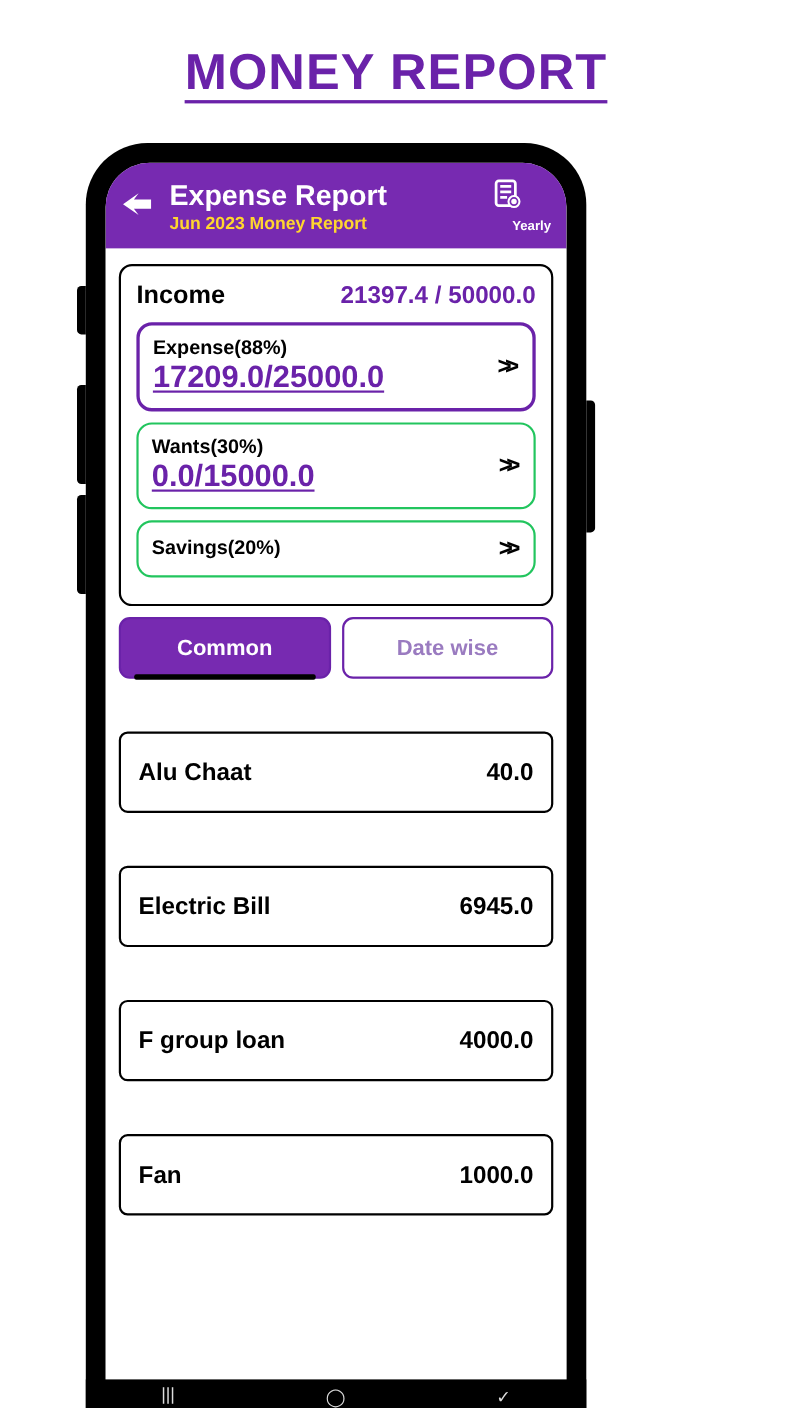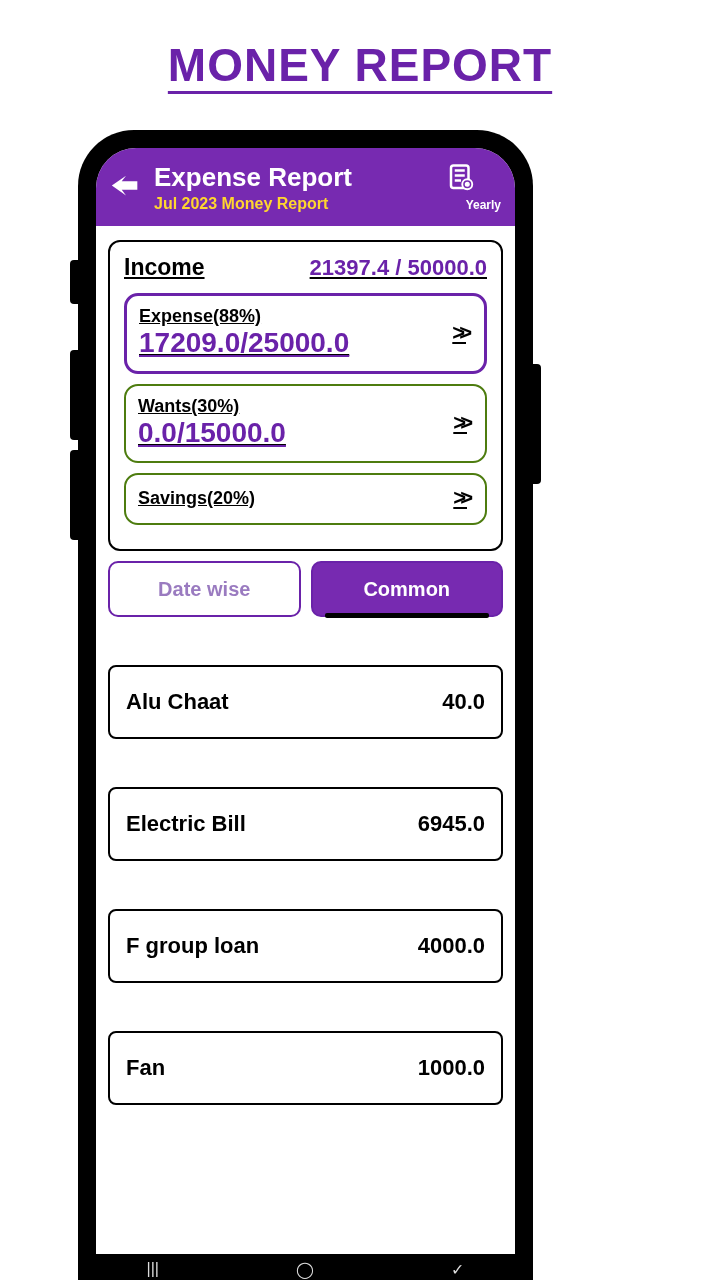--- a/index.html
+++ b/index.html
@@ -80,27 +80,26 @@
       display:flex; align-items:center; justify-content:center;
       gap:8px;
     }
     .sel-label { font-weight: normal; }
     .sel-val { text-decoration: underline; text-decoration-color:#222; text-decoration-thickness:2px; text-underline-offset:3px;}
     .income-card {
       border: 2px solid #000;
       border-radius: 12px;
       padding: 12px 14px 14px 14px;
       margin-bottom: 10px;
-      text-decoration: underline;
     }
     .income-row { display:flex; justify-content:space-between; align-items:center; margin-bottom:12px;}
     .income-lbl { font-size:23px; font-weight:bold; color:#000;}
     .income-val { font-size:22px; font-weight:bold; color:#6a22a9;}
     .cat-box {
-      border: 2px solid #4d7c0f;
+      border: 2px solid #22c55e;
       border-radius: 14px;
       padding: 10px 12px 12px 12px;
       margin-bottom: 10px;
       display:flex; align-items:center;
       position:relative;
     }
     .cat-box.active { border: 3px solid #6a22a9; }
     .cat-left { flex:1; }
     .cat-title { font-size:18px; font-weight:bold; color:#000;}
     .cat-val { font-size:28px; font-weight:bold; color:#6a22a9; text-decoration:underline; text-decoration-thickness:2px; text-underline-offset:3px;}
@@ -149,21 +148,21 @@
   <div class="phone-screen">
 
     <div class="app-header">
       <div class="back-icon">
         <svg viewBox="0 0 24 24">
             <path d="M20,8 L9,8 L12,4 L2,11 L12,18 L9,14 L20,14 Z"></path>
           </svg>
       </div>
       <div class="header-text">
         <div class="header-title">Expense Report</div>
-        <div class="header-sub">Jul 2023 Money Report</div>
+        <div class="header-sub">Jun 2023 Money Report</div>
       </div>
       <div class="yearly-wrap">
         <div class="yearly-icon">
           <svg viewBox="0 0 24 24">
               <rect x="4" y="2" width="14" height="18" rx="2" fill="none" stroke="#fff" stroke-width="2"></rect>
               <line x1="7" y1="6" x2="15" y2="6" stroke="#fff" stroke-width="2"></line>
               <line x1="7" y1="10" x2="15" y2="10" stroke="#fff" stroke-width="2"></line>
               <line x1="7" y1="14" x2="12" y2="14" stroke="#fff" stroke-width="2"></line>
               <circle cx="17" cy="17" r="4" fill="#772ab1" stroke="#fff" stroke-width="1.5"></circle>
               <circle cx="17" cy="17" r="1.5" fill="#fff"></circle>
@@ -199,25 +198,25 @@
             <div class="cat-box">
               <div class="cat-left">
                 <div class="cat-title">Savings(20%)</div>
               </div>
               <div class="arrow-r">&gt;&gt;</div>
             </div>
           </div>
       </div>
 
       <div class="tabs">
+        <div class="tab-btn tab-active">
+          <span>Common</span>
+        </div>
         <div class="tab-btn tab-inactive">
           <span>Date wise</span>
-        </div>
-        <div class="tab-btn tab-active">
-          <span>Common</span>
         </div>
       </div>
 
       <div id="expense-list">
           <div class="expense-item">
             <span class="exp-name">Alu Chaat</span>
             <span class="exp-amt">40.0</span>
           </div>
           <div class="expense-item">
             <span class="exp-name">Electric Bill</span>

